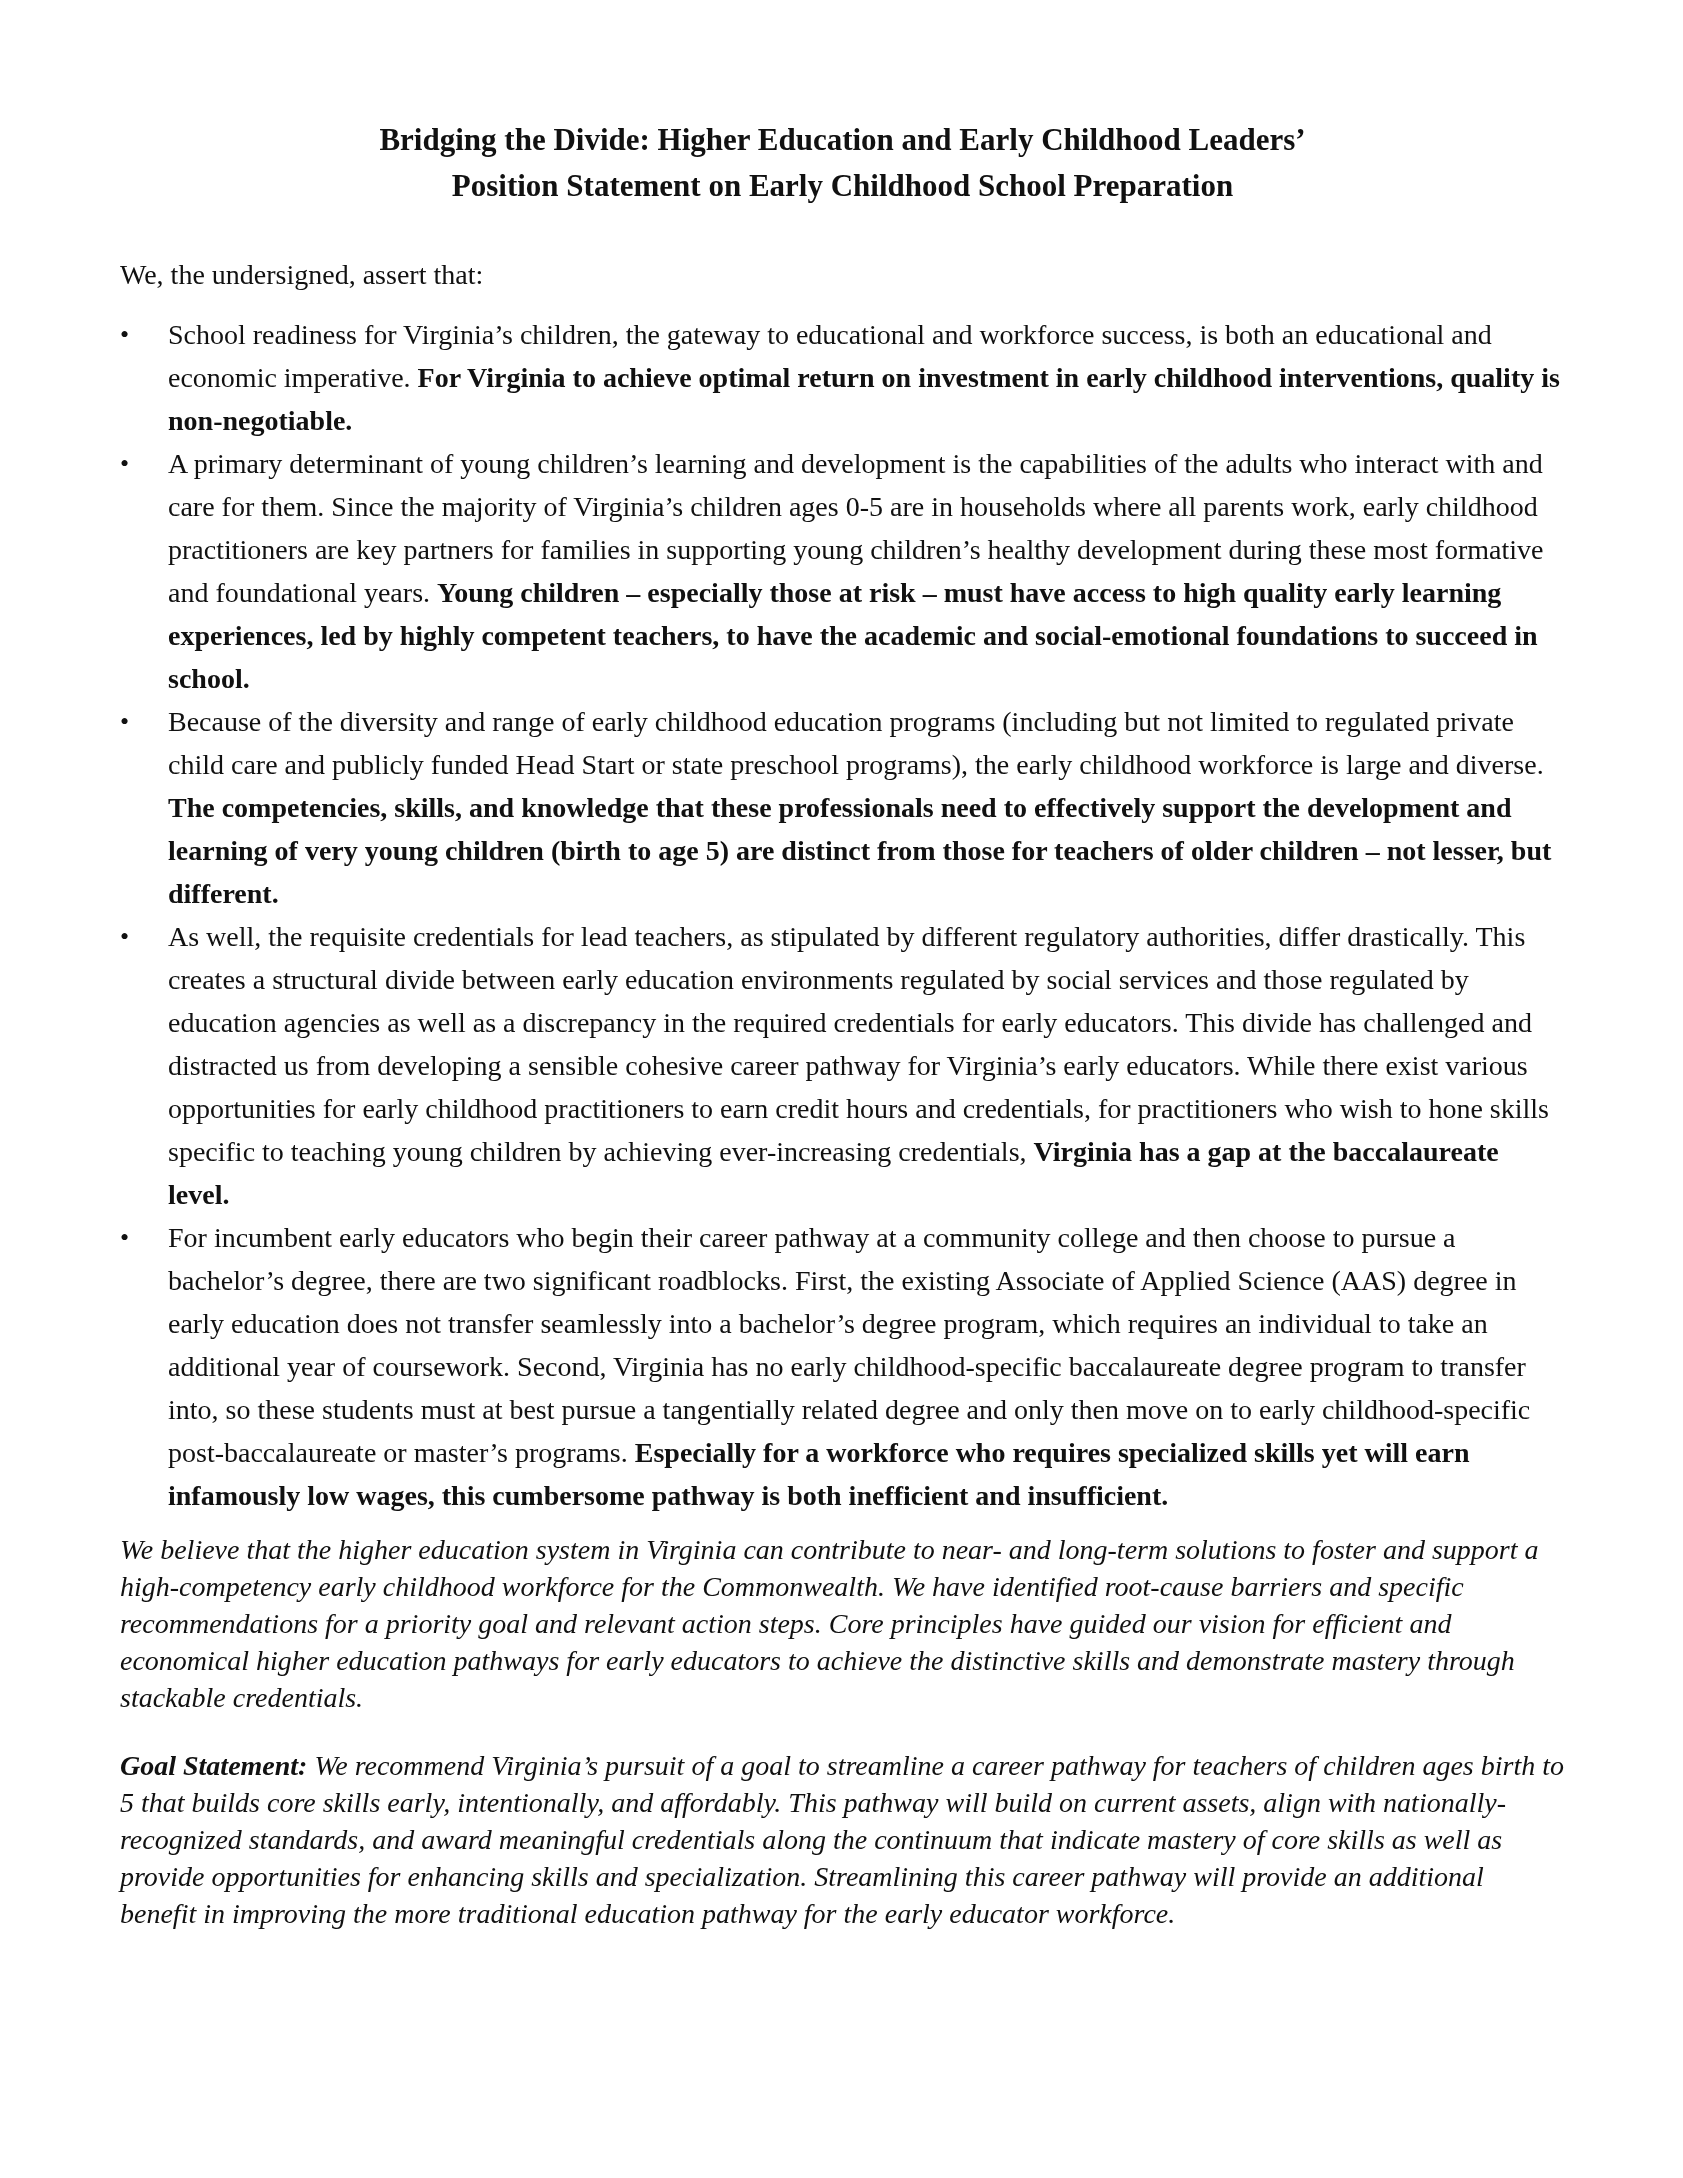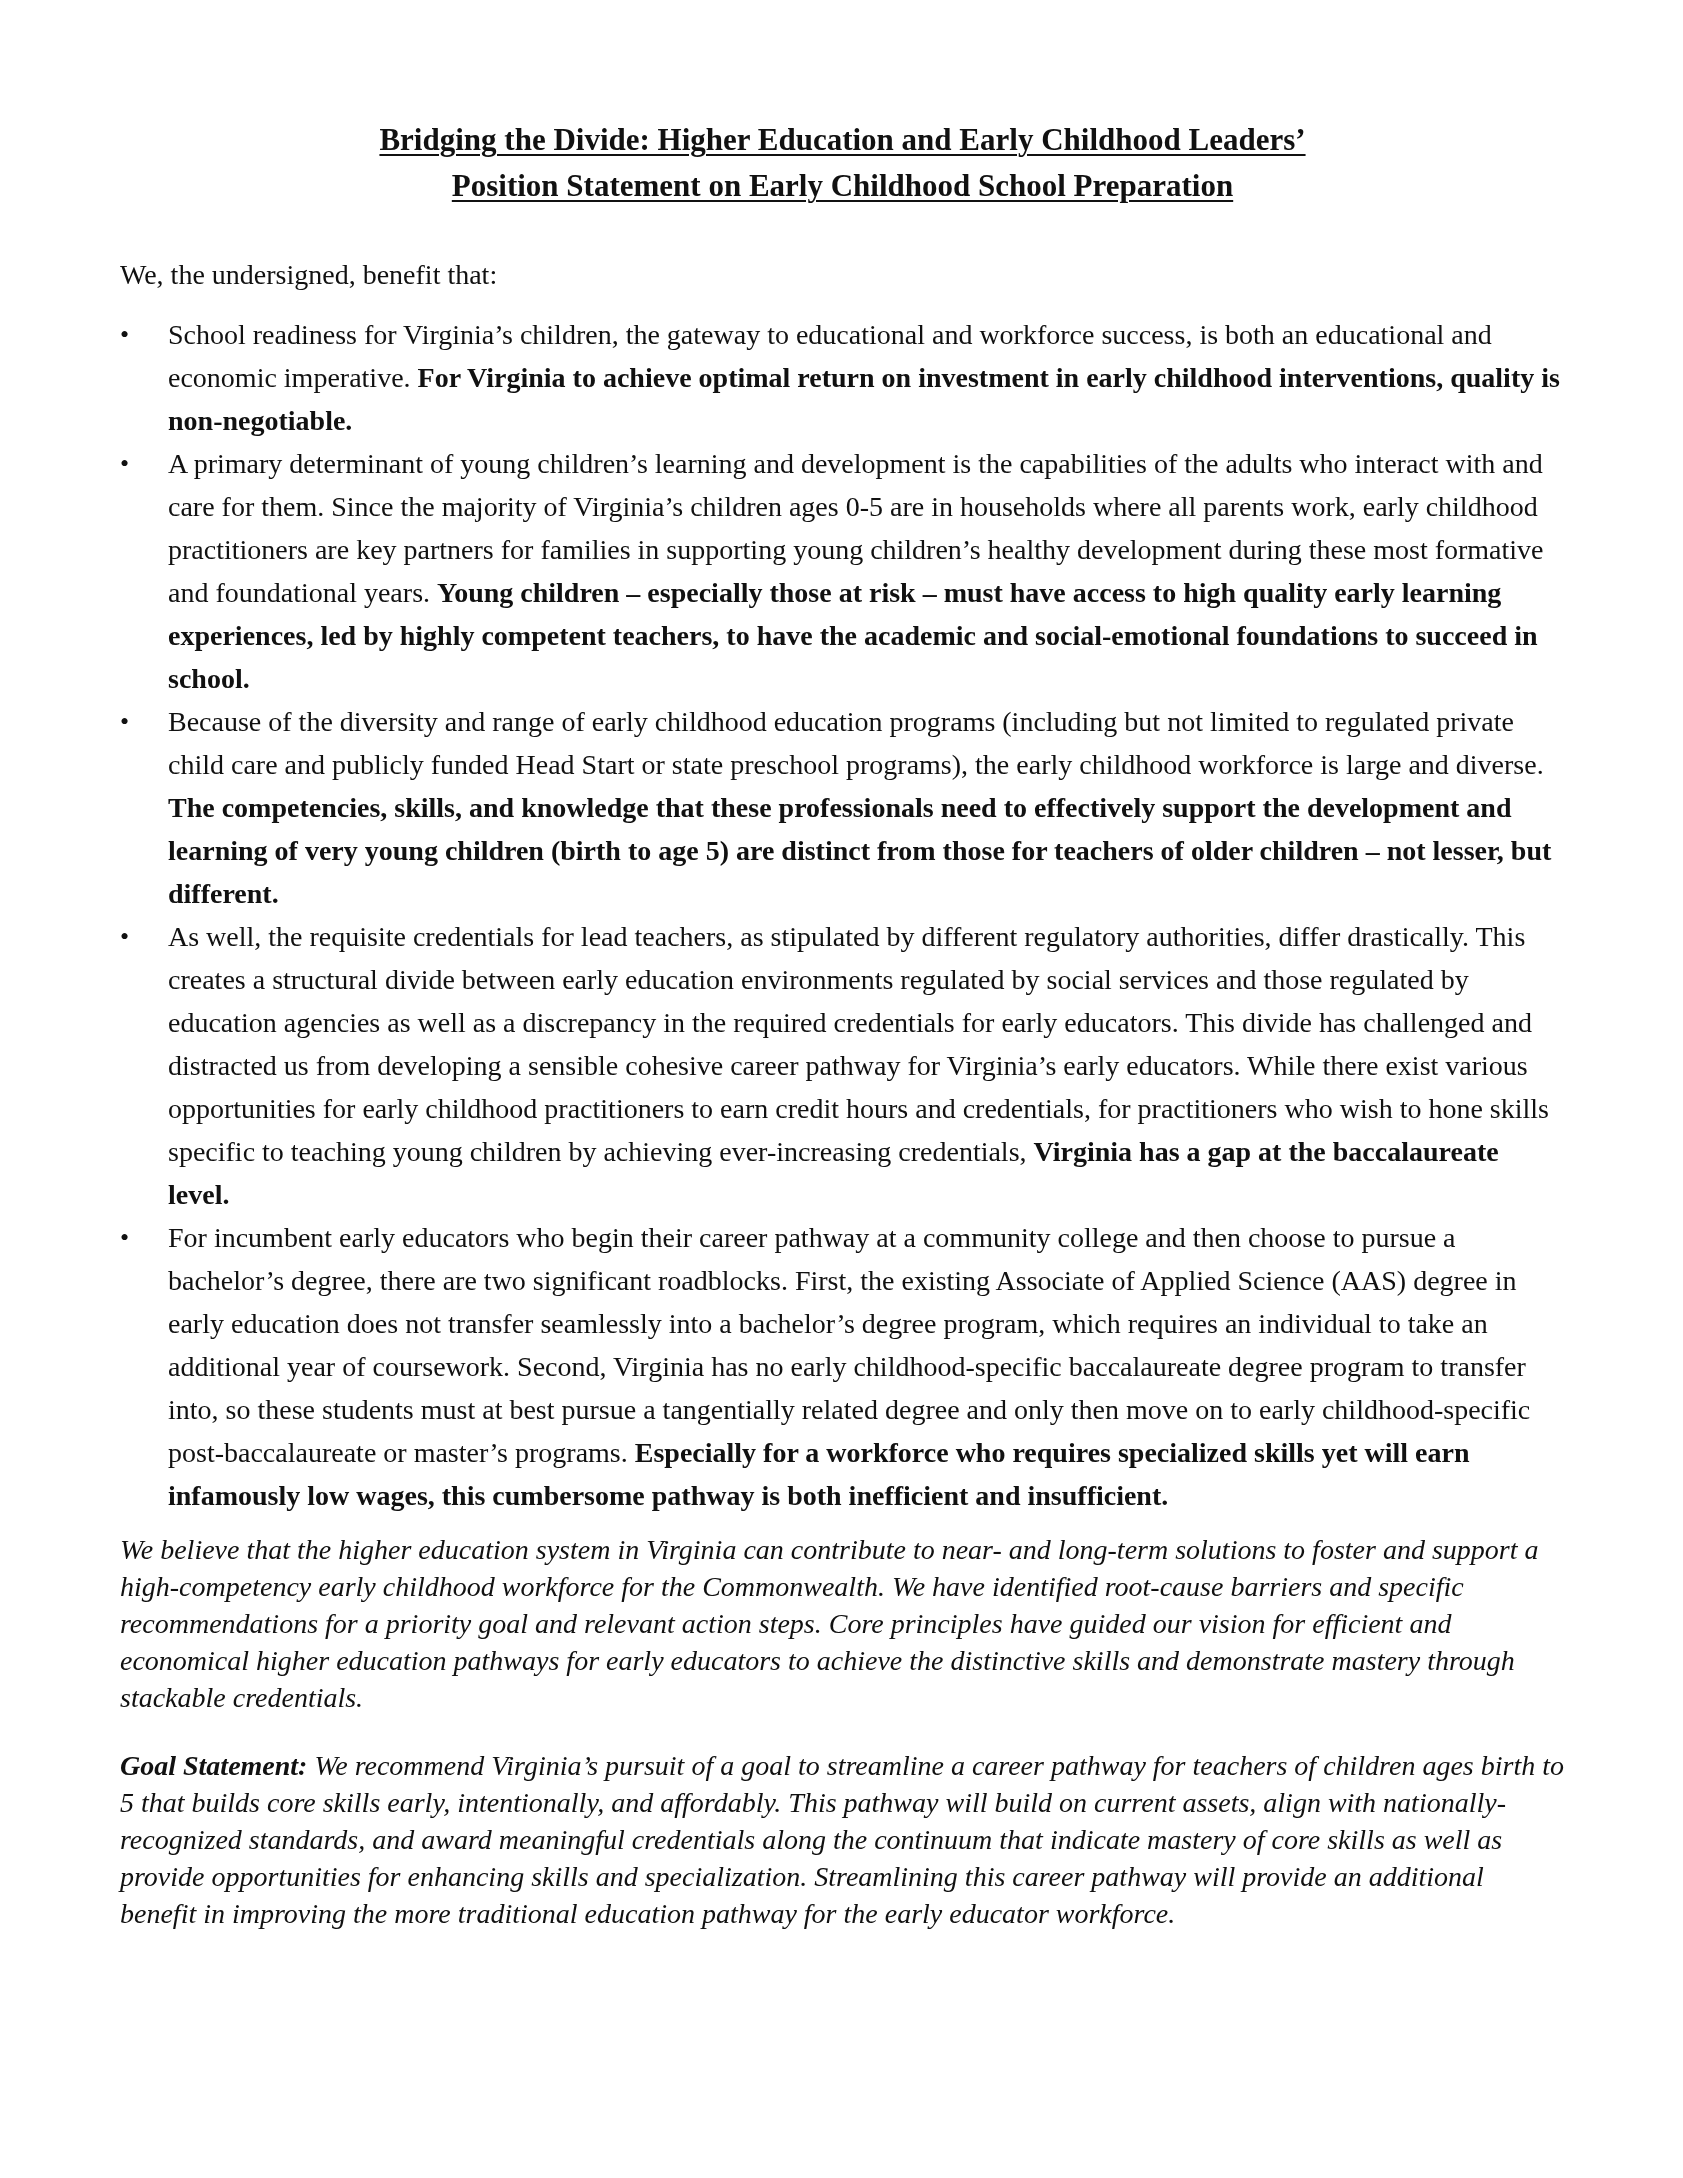--- a/index.html
+++ b/index.html
@@ -22,21 +22,20 @@
       width: 1445px;
     }
     .title {
       text-align: center;
       font-weight: bold;
       font-size: 31px;
       line-height: 46px;
       margin: 0;
     }
     .title span {
-      text-decoration: underline;
       text-decoration-thickness: 2px;
       text-underline-offset: 4px;
     }
     .intro {
       font-size: 28px;
       line-height: 40px;
       margin: 46px 0 18px 0;
     }
     ul.bullets {
       list-style: none;
@@ -71,21 +70,21 @@
   </style>
 </head>
 <body>
 
 <div class="page">
   <h1 class="title">
     <span>Bridging the Divide: Higher Education and Early Childhood Leaders’</span><br>
     <span>Position Statement on Early Childhood School Preparation</span>
   </h1>
 
-  <p class="intro">We, the undersigned, benefit that:</p>
+  <p class="intro">We, the undersigned, assert that:</p>
 
   <ul class="bullets">
     <li>
       <span class="bullet">•</span>
       <span>School readiness for Virginia’s children, the gateway to educational and workforce success, is both an educational and economic imperative. </span><span class="b">For Virginia to achieve optimal return on investment in early childhood interventions, quality is non-negotiable.</span>
     </li>
     <li>
       <span class="bullet">•</span>
       <span>A primary determinant of young children’s learning and development is the capabilities of the adults who interact with and care for them. Since the majority of Virginia’s children ages 0-5 are in households where all parents work, early childhood practitioners are key partners for families in supporting young children’s healthy development during these most formative and foundational years. </span><span class="b">Young children – especially those at risk – must have access to high quality early learning experiences, led by highly competent teachers, to have the academic and social-emotional foundations to succeed in school.</span>
     </li>

